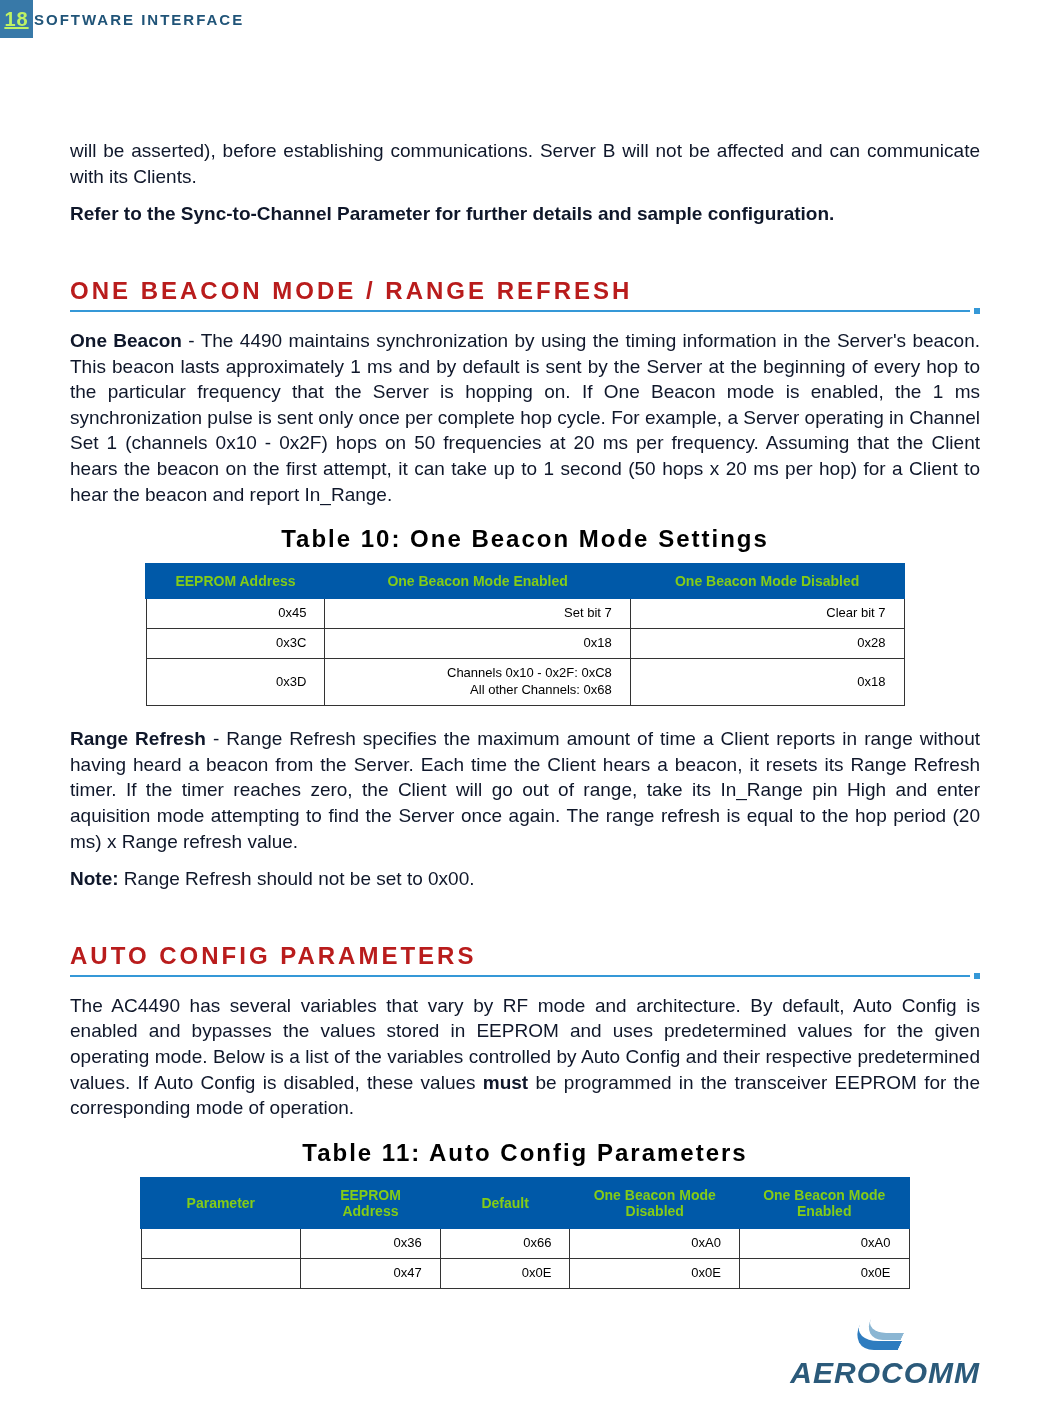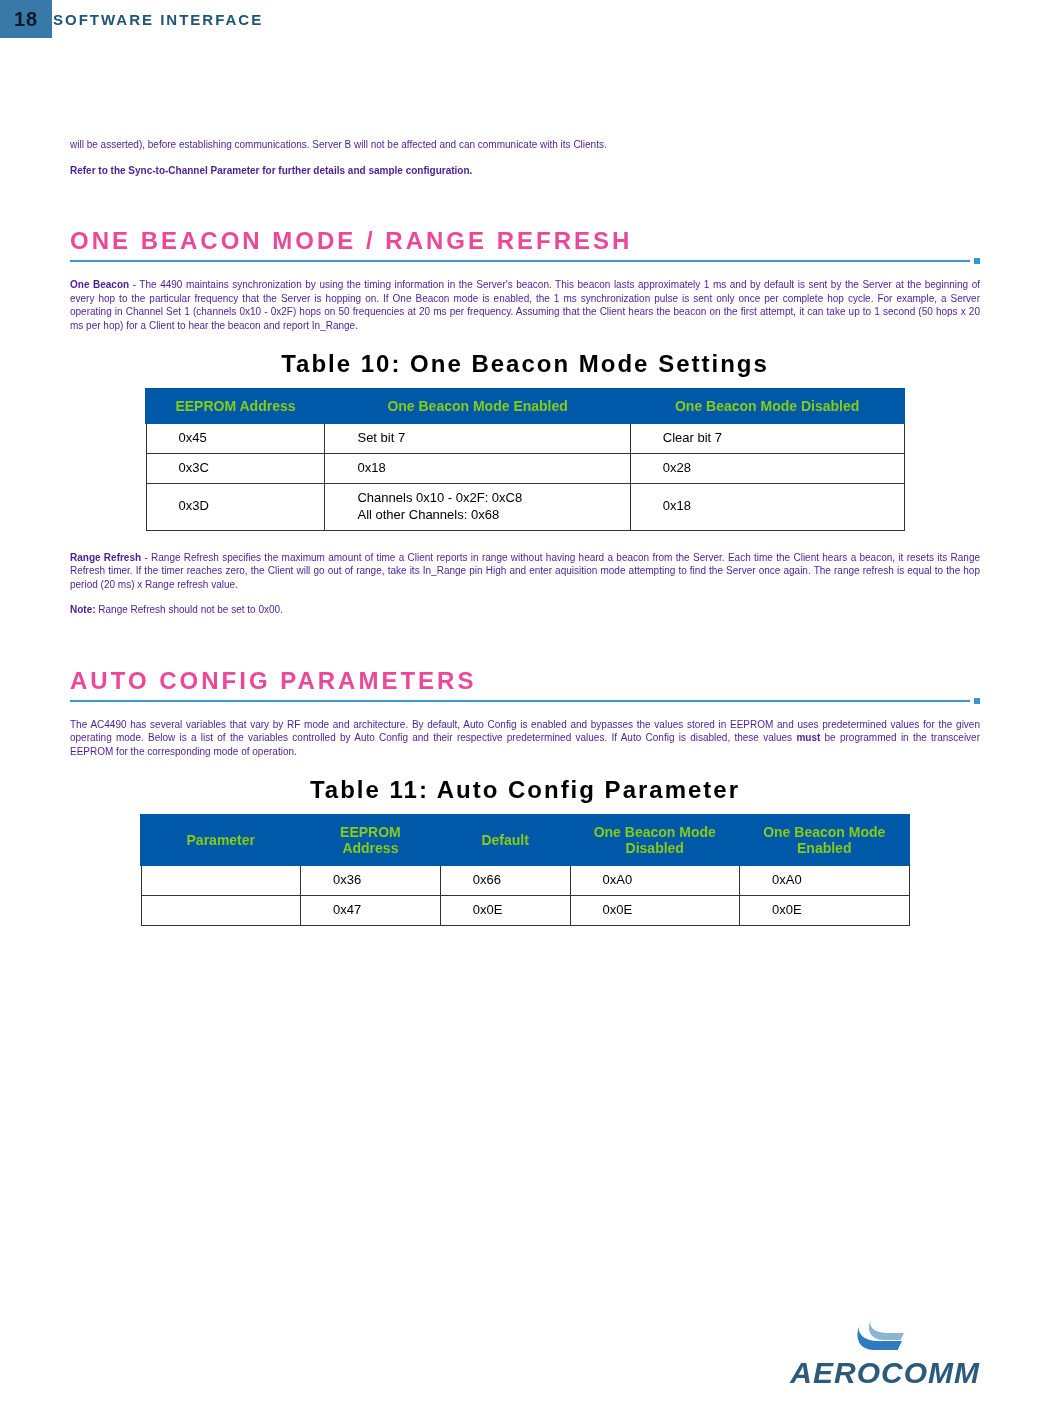--- a/index.html
+++ b/index.html
@@ -10,52 +10,53 @@
     background: #fff;
     color: #000;
     position: relative;
   }
   .header {
     height: 38px;
     display: flex;
     align-items: stretch;
   }
   .page-num {
-    width: 52px;
+    width: 33px;
     background: #3879a8;
-    color: #0f172a;
+    color: #bef264;
     font-weight: bold;
     font-size: 20px;
     letter-spacing: 1px;
     display: flex;
     align-items: center;
     justify-content: center;
+    text-decoration: underline;
   }
   .header-title {
     padding-left: 1px;
     font-size: 15px;
     letter-spacing: 2px;
     font-weight: bold;
     color: #205478;
     display: flex;
     align-items: center;
   }
   .content {
     padding: 100px 70px 0 70px;
   }
   .body-text {
-    font-size: 10px;
-    color: #4c1d95;
+    font-size: 19px;
+    color: #0f172a;
     line-height: 1.35;
     text-align: justify;
     margin-bottom: 12px;
   }
   .body-text b { font-weight: bold; }
   .section-heading {
-    color: #ec4899;
+    color: #b91c1c;
     font-size: 24px;
     font-weight: bold;
     letter-spacing: 3px;
     margin-top: 50px;
     margin-bottom: 3px;
   }
   .rule-row {
     display: flex;
     align-items: center;
     margin-bottom: 14px;
@@ -86,23 +87,23 @@
     background: #0059a8;
     color: #84cc16;
     font-weight: bold;
     font-size: 14px;
     padding: 8px 14px;
     border: 2px solid #0059a8;
     text-align: center;
   }
   td {
     font-size: 13px;
-    padding: 6px 32px;
+    padding: 6px 18px;
     border: 1px solid #333;
-    text-align: left;
+    text-align: right;
     line-height: 1.3;
   }
   .table1 { width: 760px; }
   .table1 th:nth-child(1), .table1 td:nth-child(1) { width: 170px; }
   .table1 th:nth-child(2), .table1 td:nth-child(2) { width: 290px; }
   .table1 th:nth-child(3), .table1 td:nth-child(3) { width: 260px; }
   .table2 { width: 770px; }
   .table2 th, .table2 td { }
   .table2 th:nth-child(1) { width: 160px; }
   .table2 th:nth-child(2) { width: 140px; }
@@ -203,21 +204,21 @@
   <p class="body-text"><b>Note:</b><span> Range Refresh should not be set to 0x00.</span></p>
 
   <h2 class="section-heading">AUTO CONFIG PARAMETERS</h2>
   <div class="rule-row">
       <div class="rule-line"></div>
       <div class="rule-dot"></div>
     </div>
 
   <p class="body-text"><span>The AC4490 has several variables that vary by RF mode and architecture.  By default, Auto Config is enabled and bypasses the values stored in EEPROM and uses predetermined values for the given operating mode.  Below is a list of the variables controlled by Auto Config and their respective predetermined values.  If Auto Config is disabled, these values </span><b>must</b><span> be programmed in the transceiver EEPROM for the corresponding mode of operation.</span></p>
 
-  <div class="table-title">Table 11: Auto Config Parameter</div>
+  <div class="table-title">Table 11: Auto Config Parameters</div>
   <table class="table2">
     <thead>
       <tr>
         <th>Parameter</th>
         <th>EEPROM Address</th>
         <th>Default</th>
         <th>One Beacon Mode Disabled</th>
         <th>One Beacon Mode Enabled</th>
       </tr>
     </thead>

